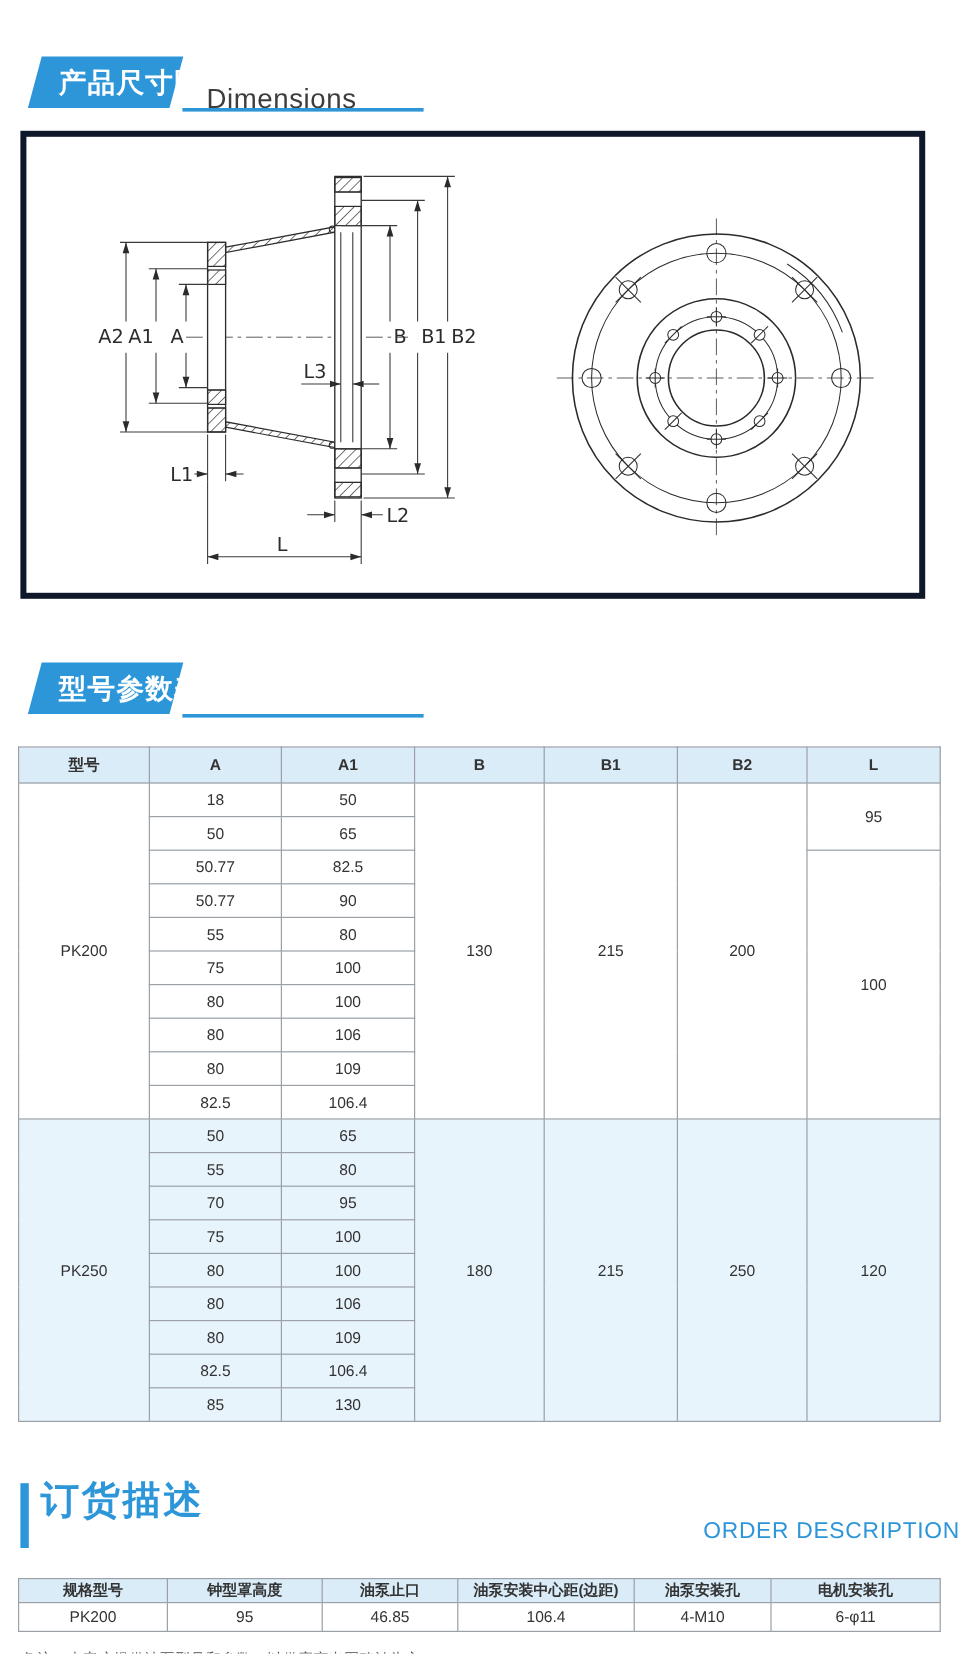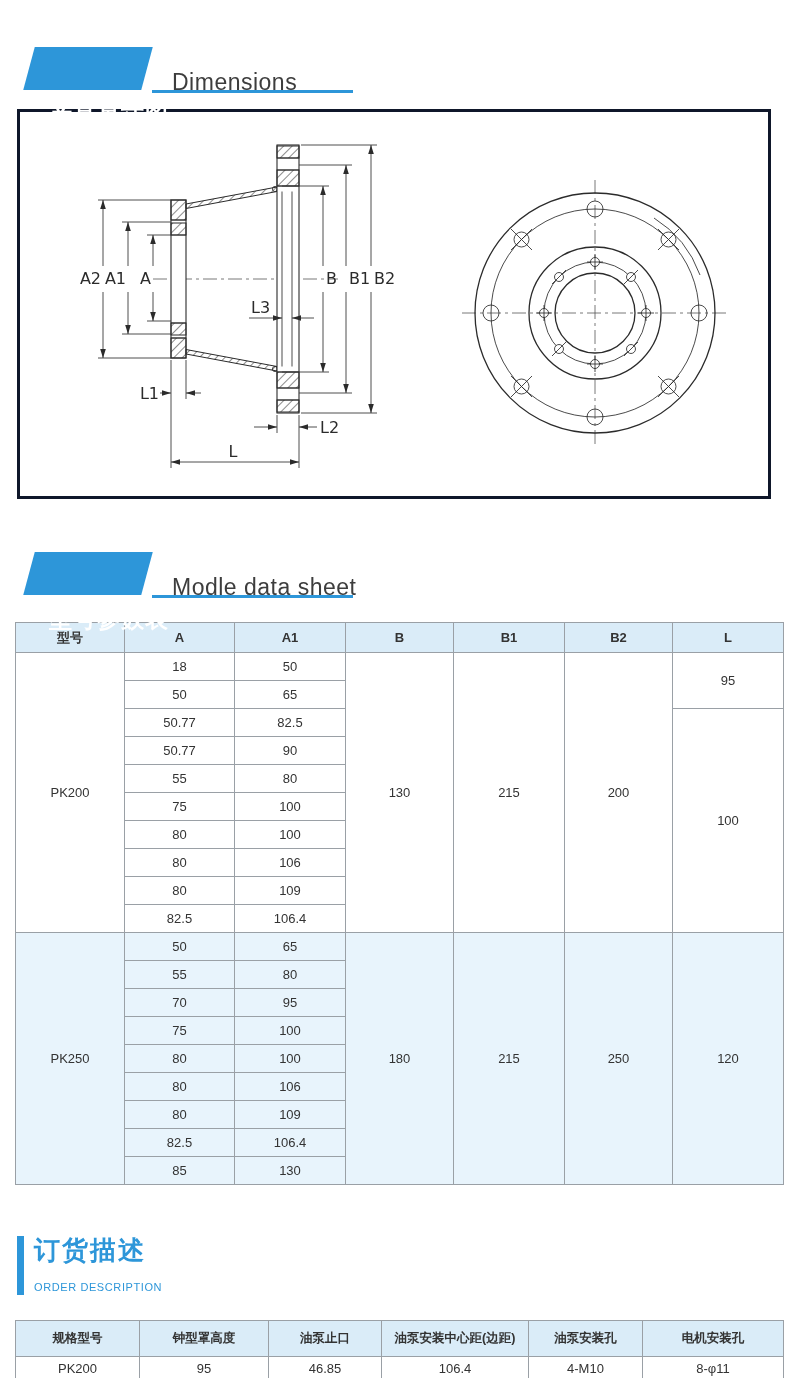--- a/index.html
+++ b/index.html
@@ -9,50 +9,50 @@
     font-family:"Liberation Sans", sans-serif; color:#333;
   }
   
   .sec-head { position:relative; height:50px; margin-left:17px; margin-right:17px; }
   .badge {
     position:absolute; left:12px; top:1px; width:118px; height:43px;
     background:var(--accent); transform:skewX(-15deg);
   }
   .badge-text {
     position:absolute; left:32px; top:8px; color:#fff;
-    font-size:23px; font-weight:bold; letter-spacing:1px; white-space:nowrap;margin-top:45px;
+    font-size:23px; font-weight:bold; letter-spacing:1px; white-space:nowrap;
   }
   .sec-title {
     position:absolute; left:155px; top:23px; color:#3d3d3d;
     font-size:23px; letter-spacing:0.5px; white-space:nowrap;
   }
   .sec-underline { position:absolute; left:135px; top:44px; width:201px; height:3px; background:var(--accent); }
 
   
   .panel {
     margin:13px 17px 0 17px; width:754px; height:390px;
-    border:3px solid #0f172a; background:#fff;
+    border:5px solid #0f172a; background:#fff;
   }
 
   
   table { border-collapse:collapse; table-layout:fixed; margin-left:15px; width:768px;
           font-size:13px; color:#333;border-radius:11px; }
   th, td { border:1px solid #9aa0a6; text-align:center; vertical-align:middle; padding:0; }
   thead th { background:var(--thead-bg); font-weight:bold; height:30px; }
   .model-table td { height:28px; background:#ffffff; }
   .model-table tr.alt td { background:var(--alt-bg); }
   .model-table { margin-top:21px; }
   .order-table { margin-top:25px; }
-  .order-table th { height:36px; white-space:nowrap; font-size:12.5px; }
+  .order-table th { height:20px; white-space:nowrap; font-size:12.5px; }
   .order-table td { height:24px; background:#fff; }
 
   
   .order-head { margin:51px 0 0 17px; border-left:7px solid var(--accent); padding:1px 0 2px 10px; }
-  .order-head .zh { color:var(--accent); font-size:26px; font-weight:bold; letter-spacing:2px; line-height:26px; }
-  .order-head .en { color:var(--accent); font-size:11px; letter-spacing:0.6px; margin-top:18px; }
+  .order-head .zh { color:var(--accent); font-size:32px; font-weight:bold; letter-spacing:2px; line-height:26px; }
+  .order-head .en { color:var(--accent); font-size:19px; letter-spacing:0.6px; margin-top:3px;text-align:right; }
 
   .footnote { margin:15px 0 0 18px; font-size:12.5px; color:#4a4a4a; letter-spacing:0.3px; }
 
   
   .geo  { stroke:#2b2b2b; stroke-width:1.3; fill:none; }
   .geof { stroke:#2b2b2b; stroke-width:1.1; fill:#fff; }
   .thin { stroke:#2b2b2b; stroke-width:0.85; fill:none; }
   .dim  { stroke:#3a3a3a; stroke-width:0.9; fill:none; }
   .cl   { stroke:#555; stroke-width:0.8; fill:none; stroke-dasharray:14 4 3 4; }
   .arr  { fill:#2b2b2b; stroke:none; }
@@ -246,21 +246,20 @@
     </g>
   </g>
 </svg>
 </div>
 
 <div style="height:52px"></div>
 
 <div class="sec-head">
   <div class="badge"></div>
   <div class="badge-text">型号参数表</div>
-  <div class="sec-title">Modle data sheet</div>
   <div class="sec-underline"></div>
 </div>
 
 <table class="model-table">
   <colgroup>
     <col style="width:109px">
       <col style="width:110px">
       <col style="width:111px">
     <col style="width:108px">
       <col style="width:111px">
@@ -393,18 +392,18 @@
         <th>电机安装孔</th>
       </tr>
     </thead>
   <tbody>
       <tr>
         <td>PK200</td>
         <td>95</td>
         <td>46.85</td>
         <td>106.4</td>
         <td>4-M10</td>
-        <td>8-φ11</td>
+        <td>6-φ11</td>
       </tr>
     </tbody>
 </table>
 
 <div class="footnote">备注：由客户提供油泵型号和参数，以供应商出图确认为主.</div>
 
 </body></html>

